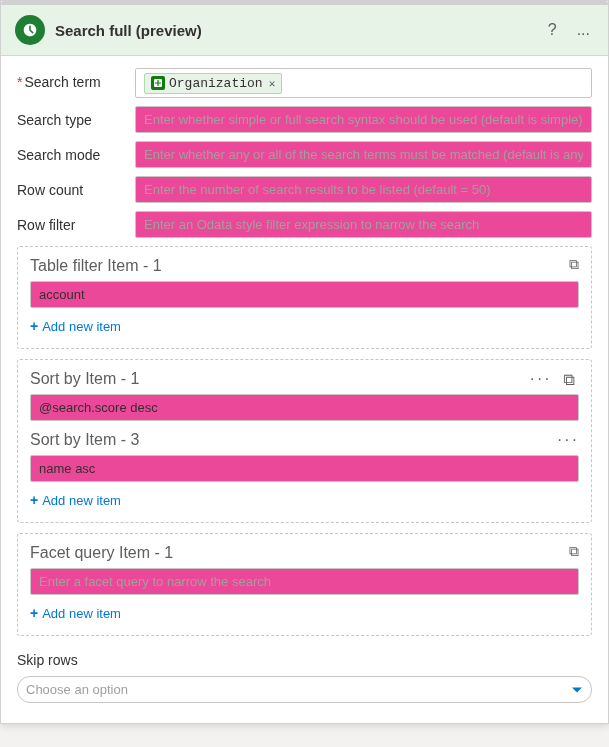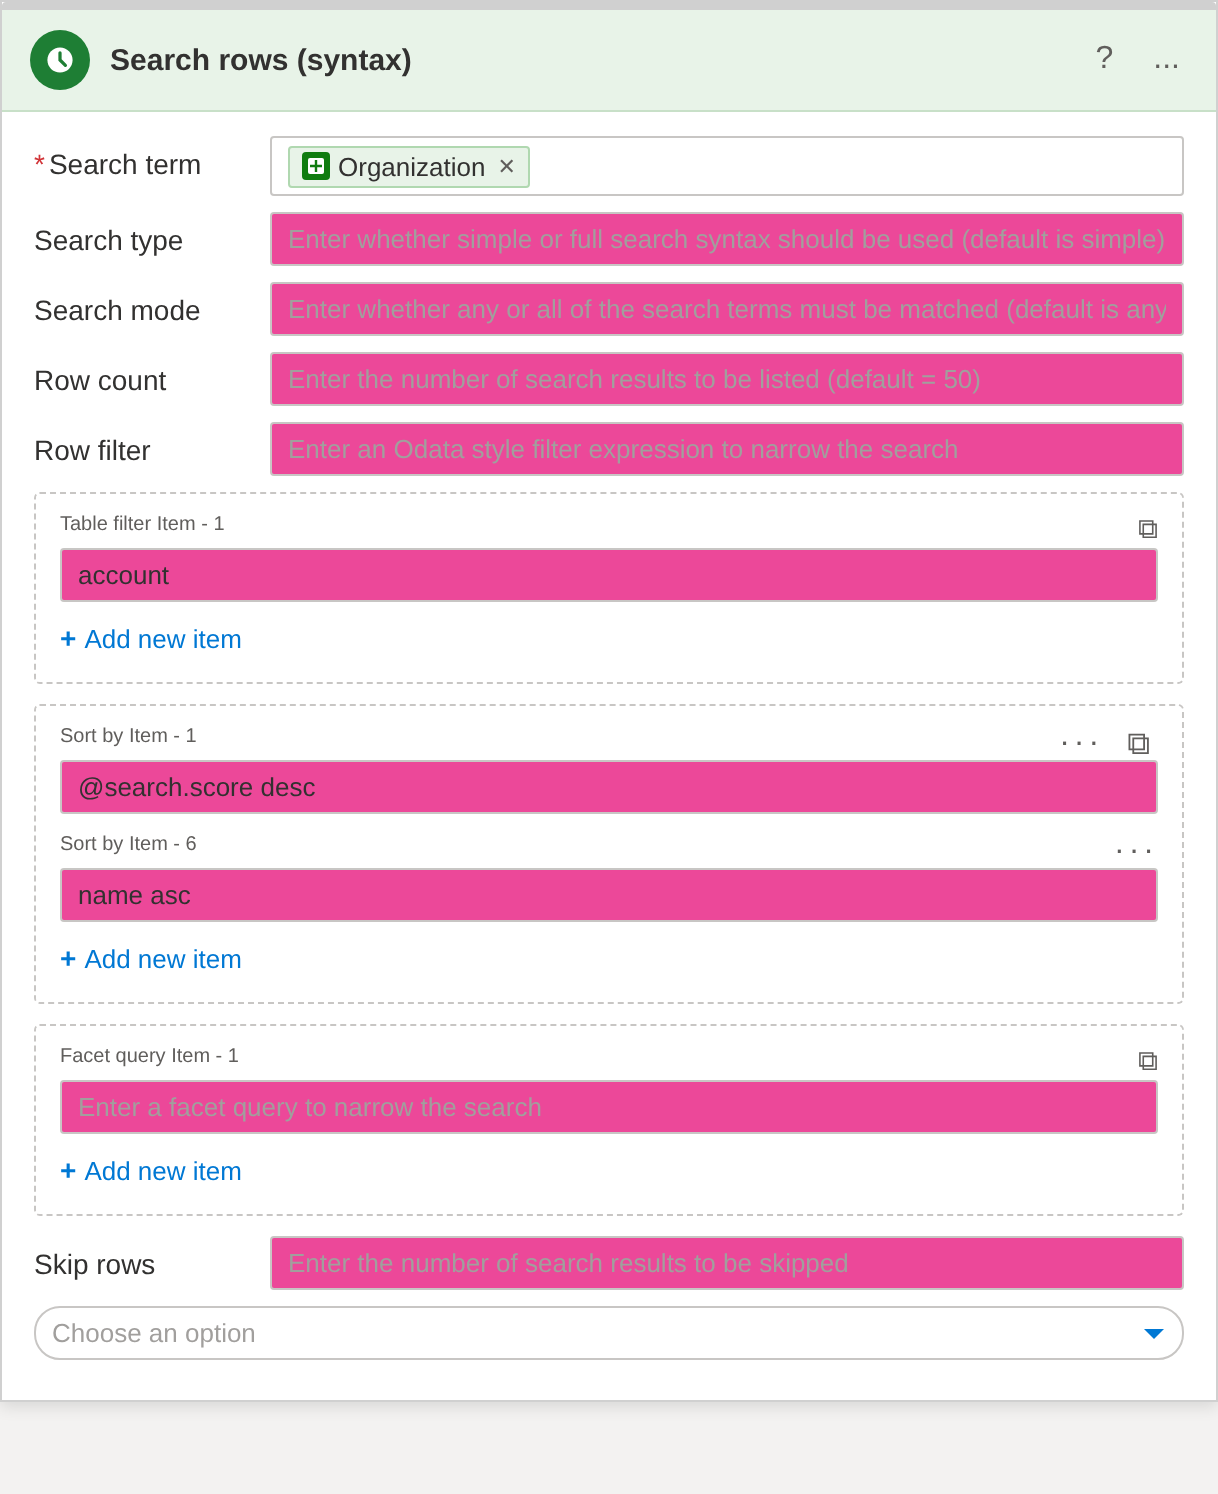--- a/index.html
+++ b/index.html
@@ -97,20 +97,21 @@
     }
     .tag-field {
       display: flex;
       align-items: center;
       border: 1px solid #c8c6c4;
       border-radius: 2px;
       padding: 3px 8px;
       background: #fff;
       min-height: 30px;
       gap: 6px;
+      font-family: Liberation Mono, monospace;
     }
     .tag {
       display: flex;
       align-items: center;
       background: #e8f3e8;
       border: 1px solid #b0d8b0;
       border-radius: 2px;
       padding: 2px 6px;
       gap: 4px;
       font-size: 13px;
@@ -133,21 +134,21 @@
       margin-left: 2px;
     }
     .dashed-section {
       border: 1.5px dashed #c8c6c4;
       border-radius: 3px;
       padding: 10px 12px;
       margin-bottom: 10px;
       position: relative;
     }
     .section-label {
-      font-size: 10px;
+      font-size: 16px;
       color: #605e5c;
       margin-bottom: 6px;
     }
     .section-actions {
       position: absolute;
       right: 8px;
       top: 8px;
       display: flex;
       gap: 6px;
       align-items: center;
@@ -230,21 +231,21 @@
 
 <div class="panel">
   <div class="divider-top"></div>
   <div class="panel-header">
     <div class="panel-logo">
       <svg viewBox="0 0 20 20" fill="none">
         <path d="M10 3C6.13 3 3 6.13 3 10s3.13 7 7 7 7-3.13 7-7-3.13-7-7-7z" fill="white"></path>
         <path d="M10 6v4l3 3" stroke="#1e7e34" stroke-width="1.8" stroke-linecap="round"></path>
       </svg>
     </div>
-    <span class="panel-title">Search rows (syntax)</span>
+    <span class="panel-title">Search full (preview)</span>
     <div class="panel-header-icons">
       <span class="icon-btn">?</span>
       <span class="icon-btn">...</span>
     </div>
   </div>
 
   <div class="panel-body">
 
     <div class="form-row top-align">
       <div class="label">
@@ -311,21 +312,21 @@
       <div style="margin-bottom:10px; position:relative;">
         <div class="section-label">Sort by Item - 1</div>
         <div style="position:absolute; right:0; top:0; display:flex; gap:8px;">
           <span class="three-dots">···</span>
           <span class="icon-btn">⧉</span>
         </div>
         <input class="input-field" type="text" value="@search.score desc" style="">
       </div>
 
       <div style="margin-bottom:6px; position:relative;">
-        <div class="section-label">Sort by Item - 6</div>
+        <div class="section-label">Sort by Item - 3</div>
         <div style="position:absolute; right:0; top:0; display:flex; gap:8px;">
           <span class="three-dots">···</span>
         </div>
         <input class="input-field" type="text" value="name asc" style="">
       </div>
       <button class="add-btn">
         <span class="add-btn-icon">+</span>
         <span>Add new item</span>
       </button>
     </div>
@@ -337,23 +338,20 @@
       </div>
       <input class="input-field" type="text" placeholder="Enter a facet query to narrow the search" style="">
       <button class="add-btn">
         <span class="add-btn-icon">+</span>
         <span>Add new item</span>
       </button>
     </div>
 
     <div class="form-row">
       <div class="label">Skip rows</div>
-      <div class="field-wrap">
-        <input class="input-field" type="text" placeholder="Enter the number of search results to be skipped" style="">
-      </div>
     </div>
 
     <div class="form-row">
       <div class="select-wrap">
         <select class="select-field">
           <option value="">Choose an option</option>
         </select>
       </div>
     </div>
 

